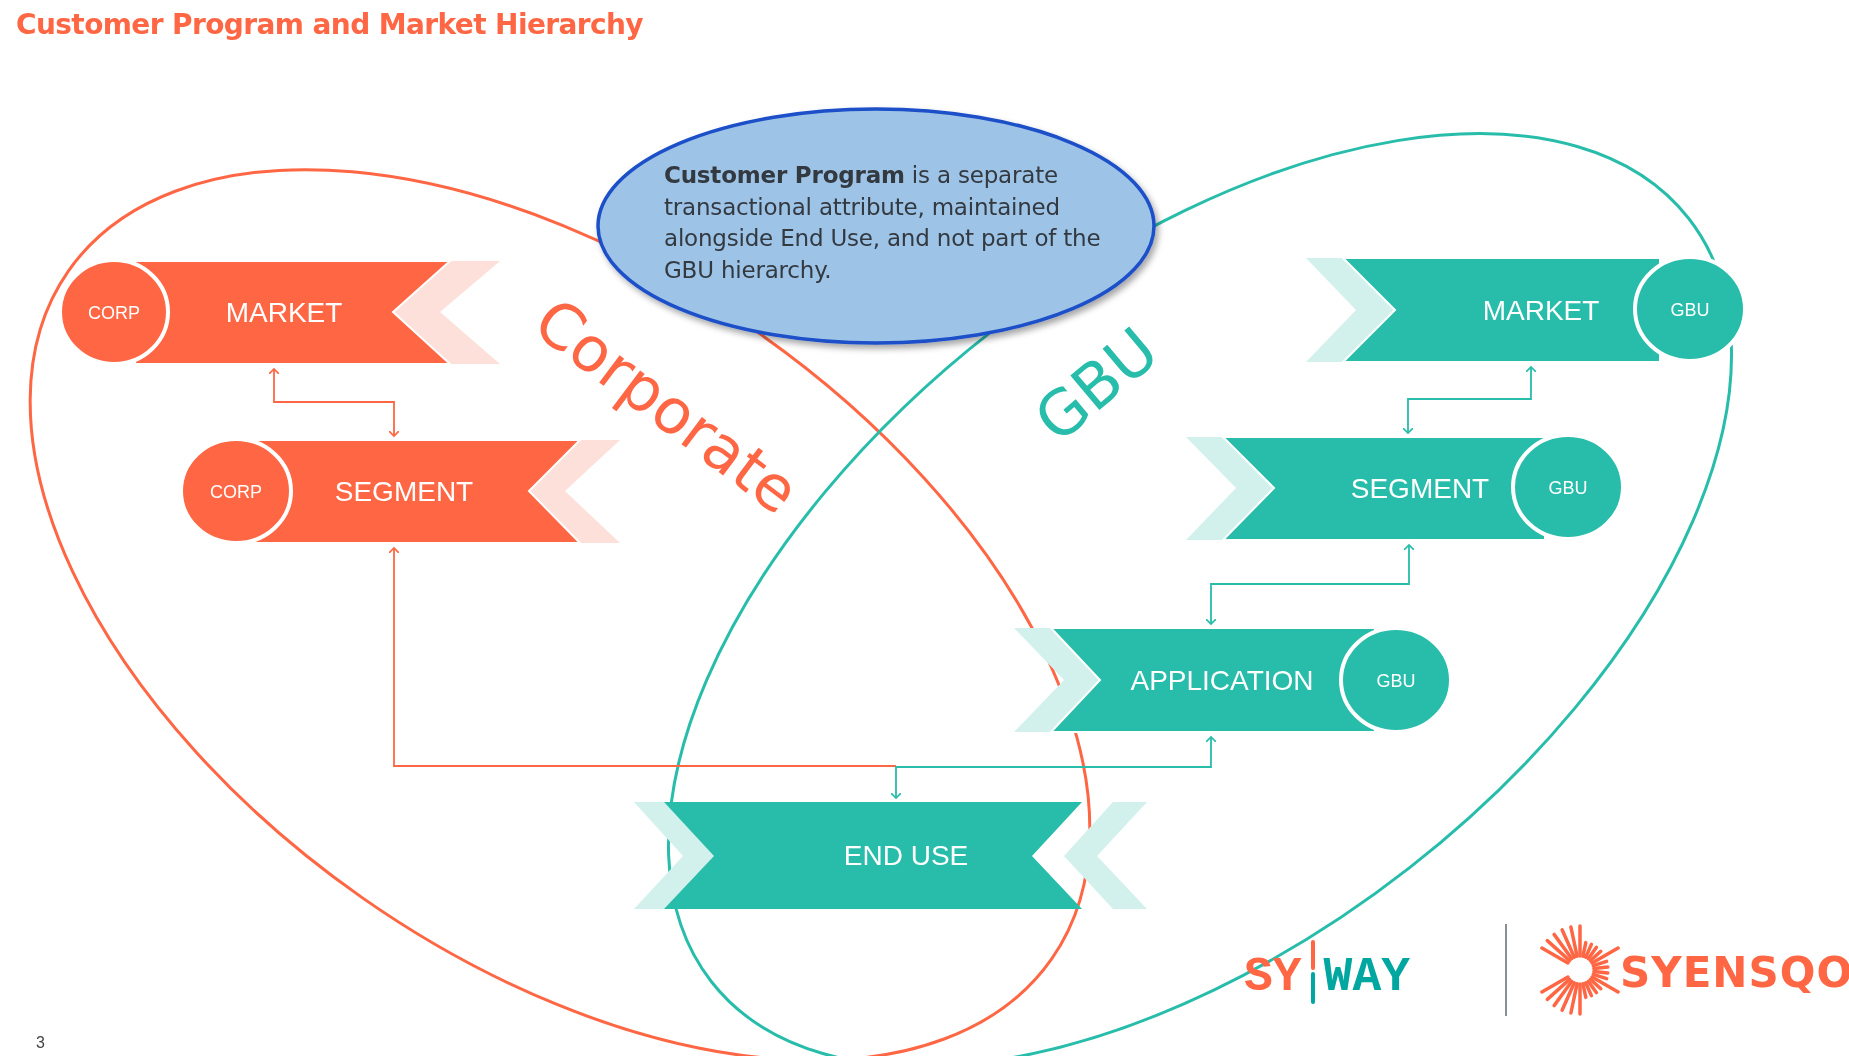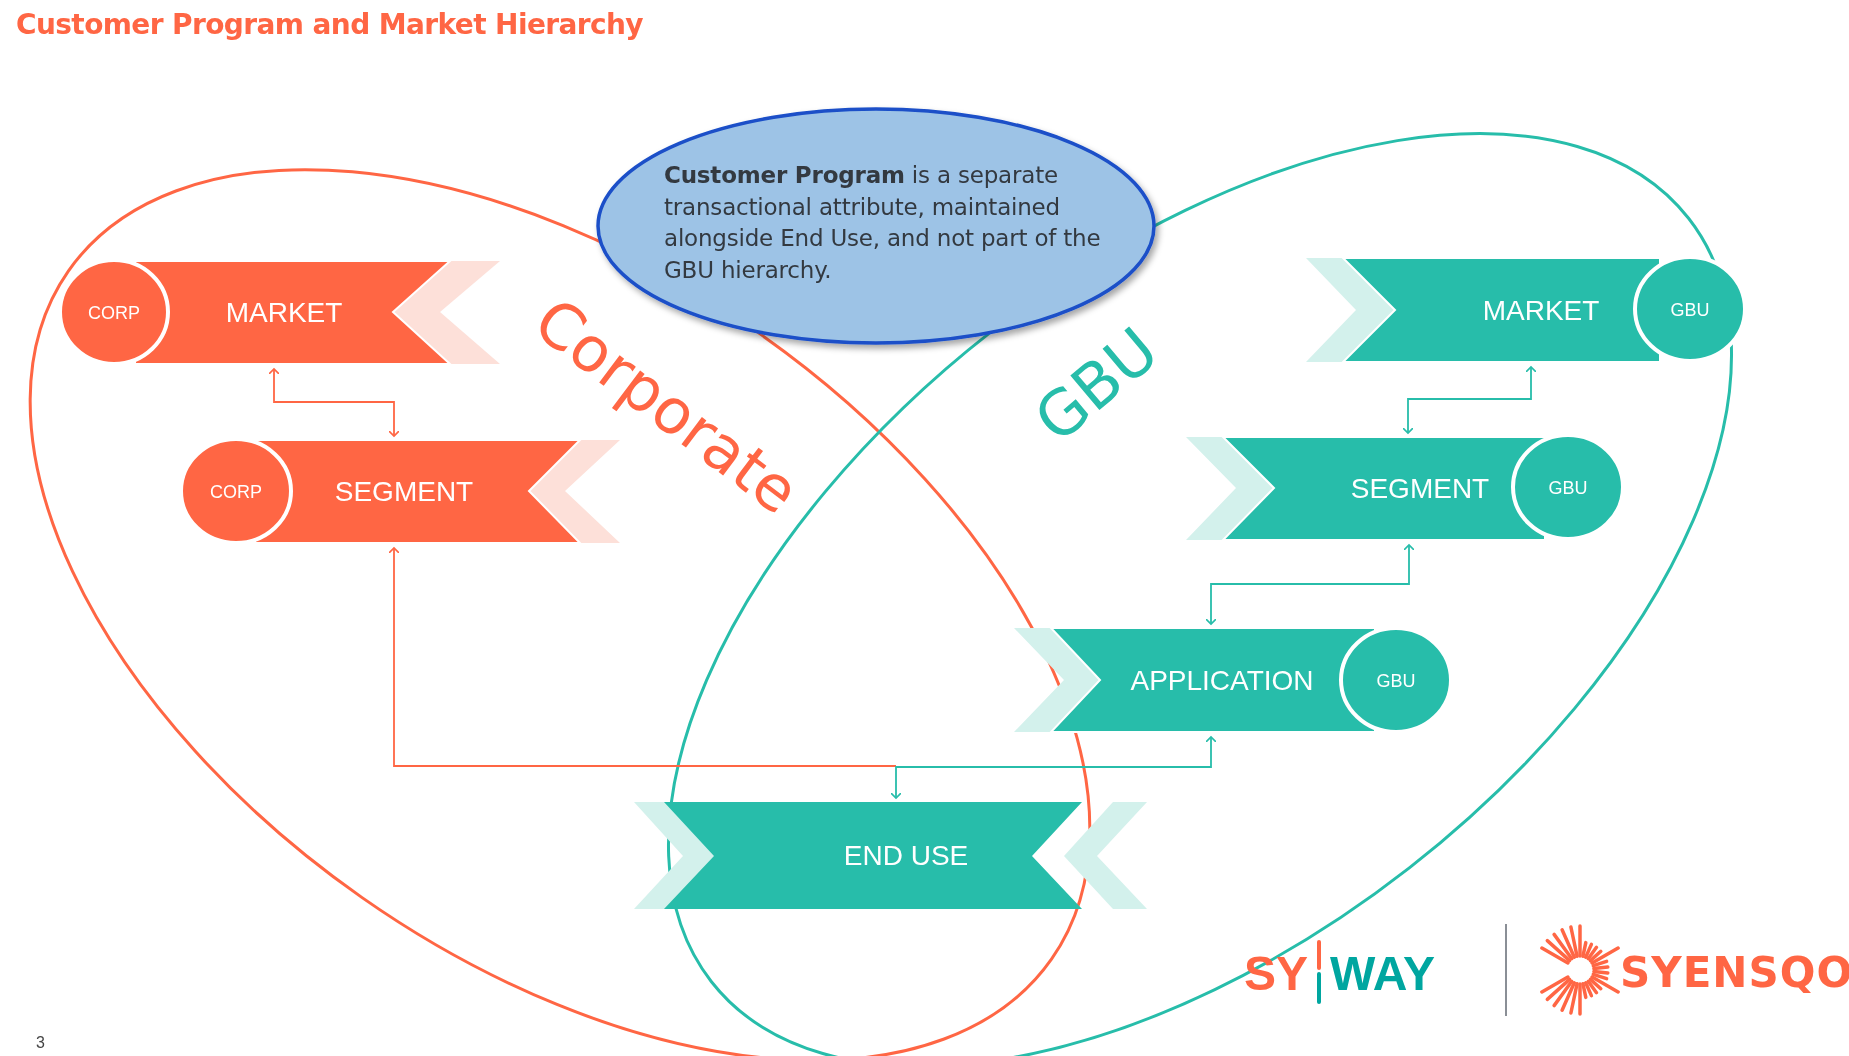--- a/index.html
+++ b/index.html
@@ -7,21 +7,21 @@
          font-family: "Liberation Sans", sans-serif; }
   .title { position: absolute; left: 16px; top: 8px; font-family: "DejaVu Sans", sans-serif;
            font-weight: bold; font-size: 28px; color: #ff6644; letter-spacing: -0.6px; }
   .page-num { position: absolute; left: 36px; top: 1034px; font-size: 16px; color: #444; }
   svg#diagram { position: absolute; left: 0; top: 0; }
   .callout-text { position: absolute; left: 664px; top: 160px; width: 470px;
                   font-family: "DejaVu Sans", sans-serif; font-size: 23px; line-height: 31.5px;
                   color: #333940; letter-spacing: -0.2px; }
   .callout-text b { font-weight: bold; }
   .logo { position: absolute; top: 940px; }
-  .logo-syway { left: 1244px; font-family: Liberation Sans, sans-serif; font-weight: bold; font-size: 48px; }
+  .logo-syway { left: 1244px; font-family: Liberation Mono, monospace; font-weight: bold; font-size: 48px; }
   .logo-syway .sy { color: #ff6644; }
   .logo-syway .way { color: #00a6a0; }
   .logo-sep { position: absolute; left: 1505px; top: 924px; width: 2px; height: 92px; background: #8a8f96; }
   .logo-syensqo { left: 1620px; font-family: "DejaVu Sans", sans-serif; font-weight: bold;
                   font-size: 42px; color: #ff6644; top: 948px; letter-spacing: 1px; }
 </style>
 </head>
 <body>
 
 <div class="title">Customer Program and Market Hierarchy</div>

